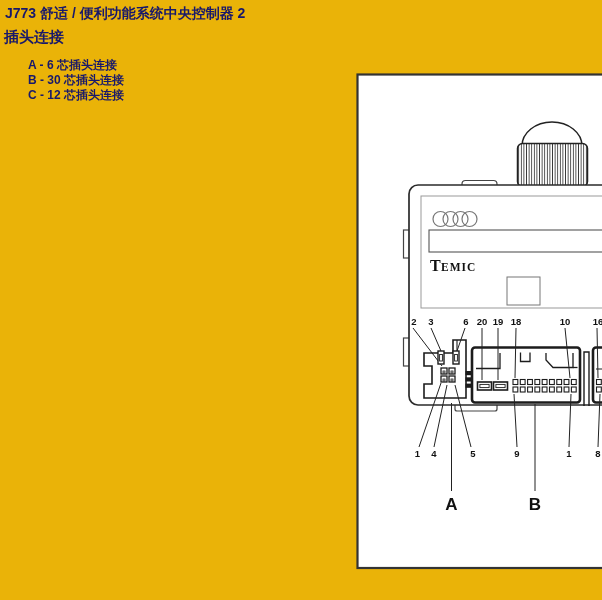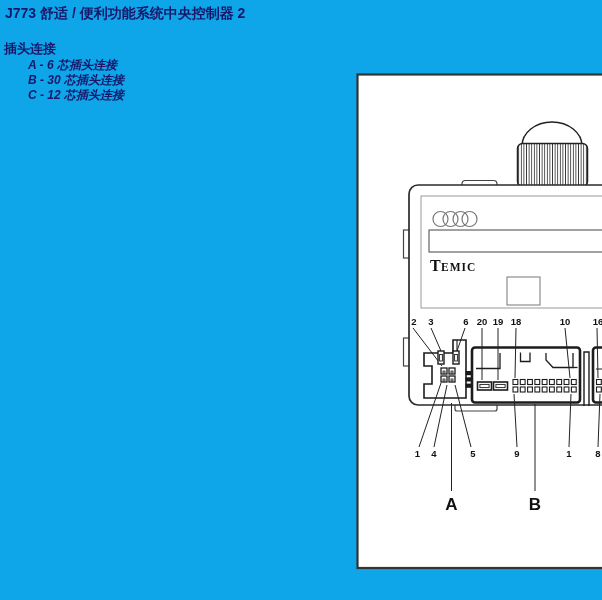--- a/index.html
+++ b/index.html
@@ -1,21 +1,21 @@
 <!DOCTYPE html>
 <html><head>
 <meta charset="utf-8">
 <style>
   html,body{margin:0;padding:0;background:#fff;}
-  #stage{position:relative;width:602px;height:600px;background:#0ea5e9;overflow:hidden;
+  #stage{position:relative;width:602px;height:600px;background:#eab308;overflow:hidden;
          font-family:"Liberation Sans",sans-serif;}
   .hdr{position:absolute;left:5px;top:5px;color:#18186b;}
   .title{font-size:14px;font-weight:bold;white-space:nowrap;}
-  .sect{position:absolute;left:4px;top:40px;color:#18186b;font-size:13px;font-weight:bold;}
-  .plist{position:absolute;left:28px;top:58px;color:#18186b;font-size:12px;font-weight:bold;line-height:15px;font-style:italic;}
+  .sect{position:absolute;left:4px;top:28px;color:#18186b;font-size:15px;font-weight:bold;}
+  .plist{position:absolute;left:28px;top:58px;color:#18186b;font-size:12px;font-weight:bold;line-height:15px;}
   svg{position:absolute;left:0;top:0;}
   text{font-family:"Liberation Sans","DejaVu Sans",sans-serif;font-weight:bold;fill:#111;}
   .num{font-size:9.5px;}
   .letter{font-size:17px;}
   .temicT{font-family:"Liberation Serif","DejaVu Serif",serif;font-size:16px;font-weight:bold;}
   .temicR{font-family:"Liberation Serif","DejaVu Serif",serif;font-size:11.5px;font-weight:bold;letter-spacing:1px;}
 </style>
 </head>
 <body>
 

